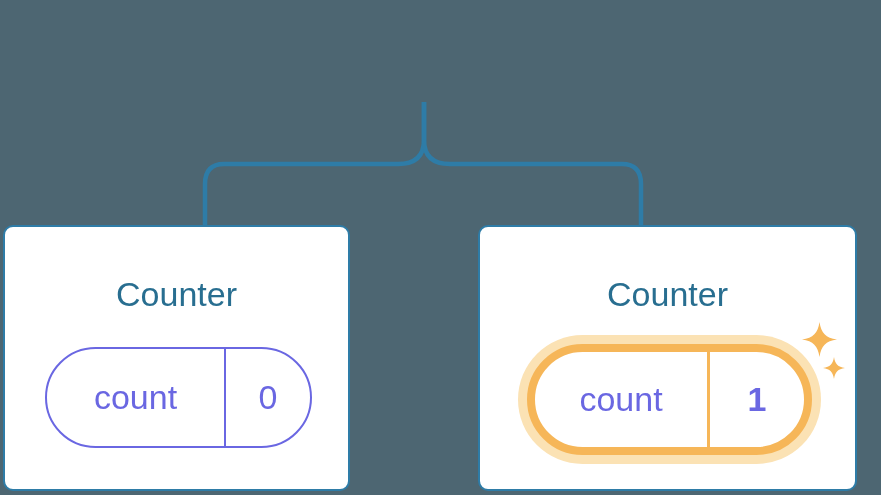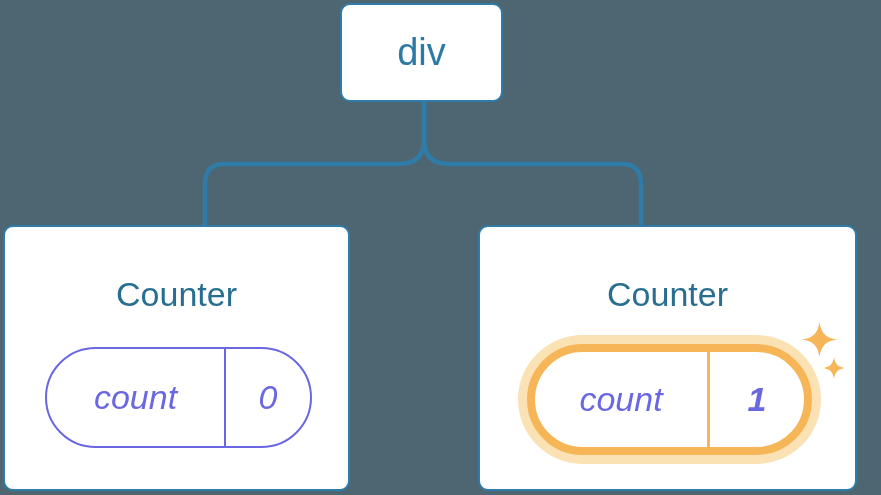--- a/index.html
+++ b/index.html
@@ -62,21 +62,20 @@
     font-size: 34px;
     font-weight: 400;
     color: var(--component-title-blue);
   }
   .state-pill {
     position: absolute;
     display: flex;
     align-items: stretch;
     background: var(--card-background);
     overflow: hidden;
-    font-style: italic;
   }
   .pill-plain {
     top: 120px; left: 40px;
     width: 267px; height: 101px;
     border: 2px solid var(--state-purple);
     border-radius: 50.5px;
   }
   .pill-highlighted {
     top: 117px; left: 47px;
     width: 285px; height: 111px;
@@ -112,23 +111,20 @@
 </head>
 <body>
 
 <div class="canvas">
 
   <svg class="connector-svg" viewBox="0 0 881 495" xmlns="http://www.w3.org/2000/svg" aria-hidden="true">
     <path d="M424,102 L424,140 Q424,164 398,164 L224,164 Q205,164 205,184 L205,227"></path>
     <path d="M424,102 L424,140 Q424,164 450,164 L622,164 Q641,164 641,184 L641,227"></path>
   </svg>
 
-  <div class="root-node">
-    <span>div</span>
-  </div>
 
   <div class="component-card card-left">
     <div class="component-title">Counter</div>
     <div class="state-pill pill-plain">
       <div class="pill-key-cell">count</div>
       <div class="pill-divider"></div>
       <div class="pill-value-cell">0</div>
     </div>
   </div>
 

